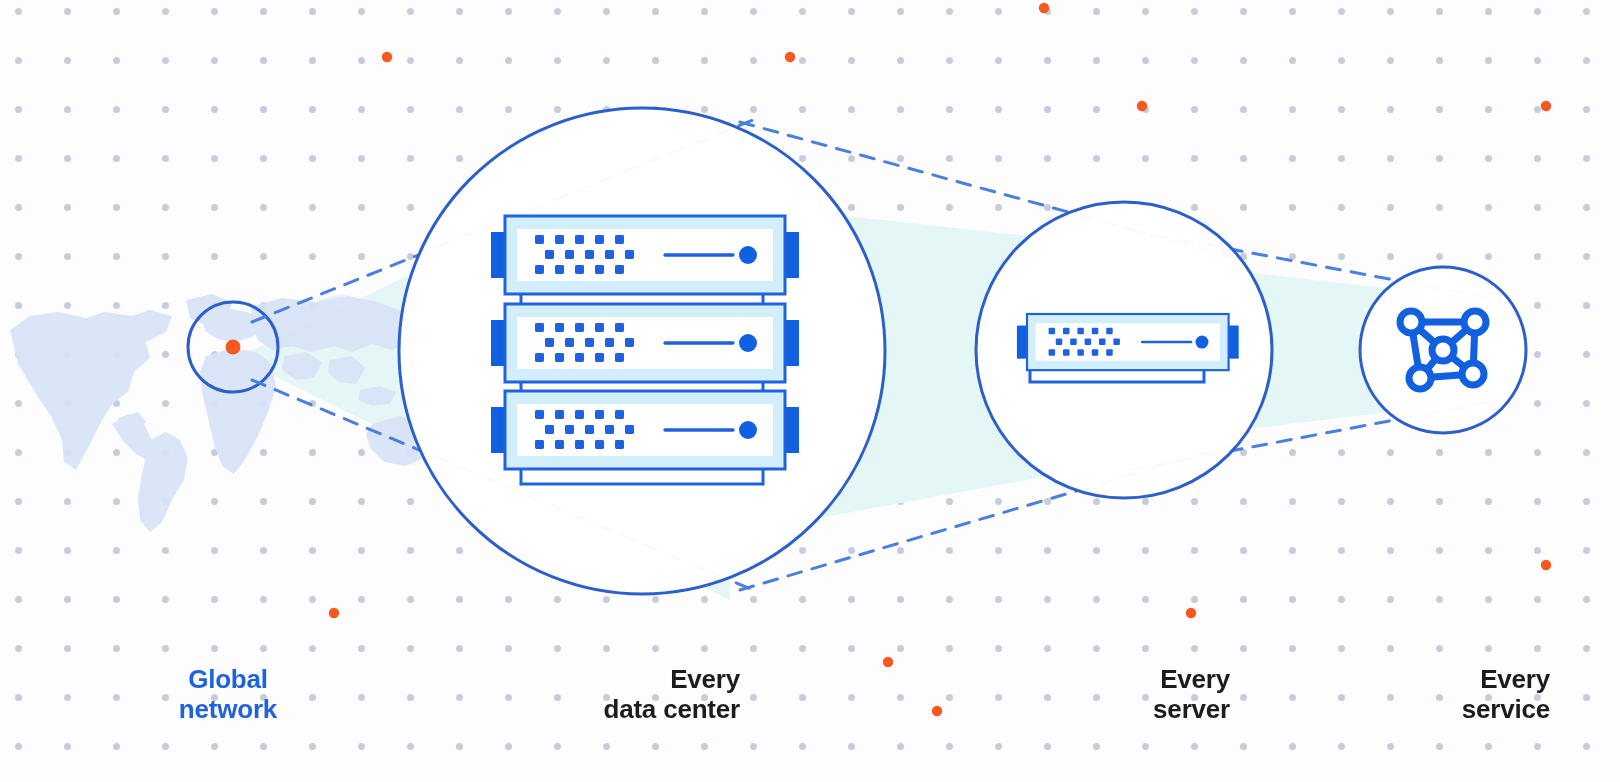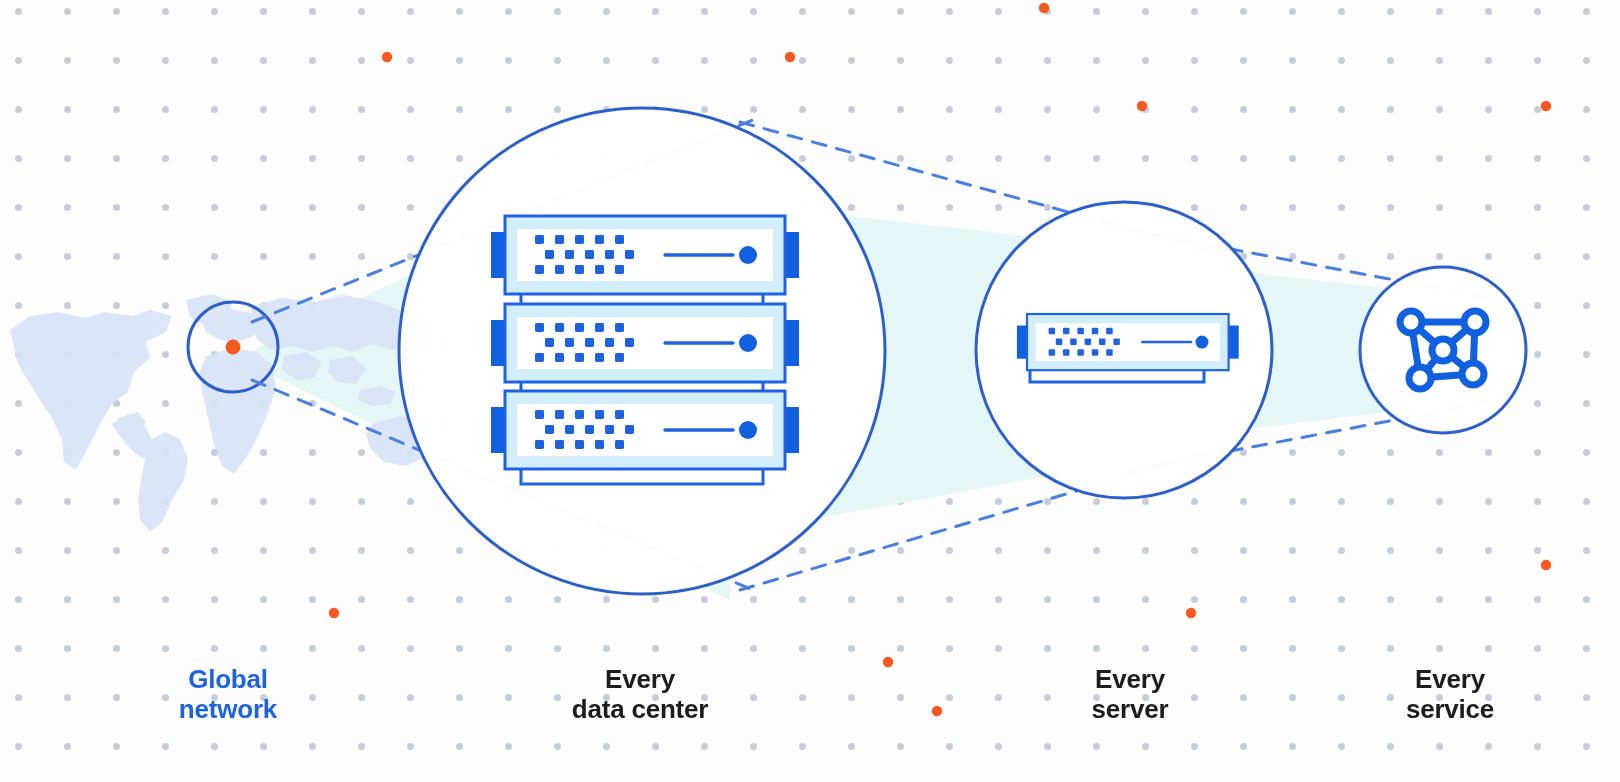--- a/index.html
+++ b/index.html
@@ -26,21 +26,21 @@
   .label {
     position: absolute;
     text-align: center;
     font-size: 26px;
     font-weight: 700;
     line-height: 1.16;
     letter-spacing: -0.2px;
     white-space: pre-line;
     pointer-events: none;
   }
-  .label-dark { color: #1d1d1f; }
+  .label-dark { color: #1d1d1f; text-align: right; }
   .label-blue { color: #1f62e0; }
 
   #lbl-global  { left: 128px;  top: 664px; width: 200px; }
   #lbl-dc      { left: 540px;  top: 664px; width: 200px; }
   #lbl-server  { left: 1030px; top: 664px; width: 200px; }
   #lbl-service { left: 1350px; top: 664px; width: 200px; }
 </style>
 </head>
 <body>
 

